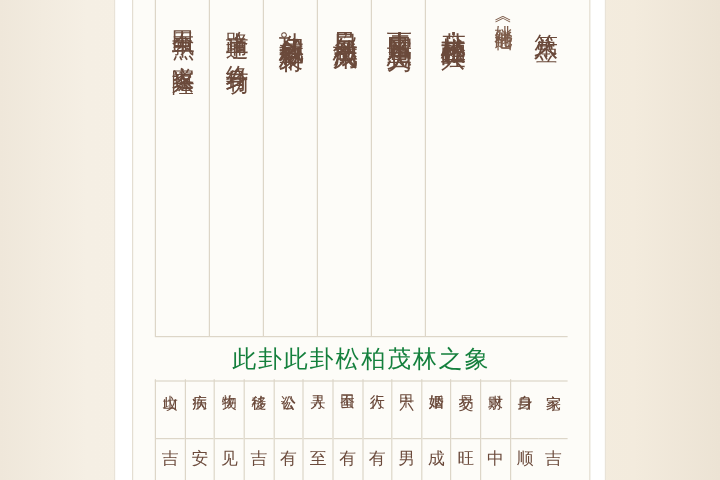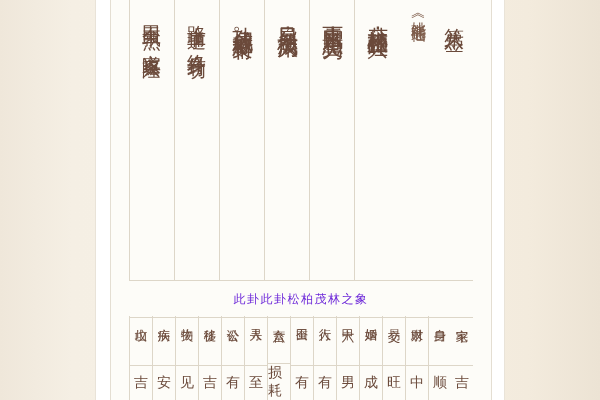--- a/index.html
+++ b/index.html
@@ -111,23 +111,23 @@
     width: 344px;
     height: 36px;
     border-top: 1px solid #ddd6c8;
     border-bottom: 1px solid #ddd6c8;
     display: flex;
     align-items: center;
     justify-content: center;
     gap: 16px;
   }
   .summary span {
-    font-size: 12px;
+    font-size: 20px;
     letter-spacing: 1.5px;
-    color: #6d28d9;
+    color: #15803d;
   }
   
   .grid {
     position: absolute;
     left: 18px;
     top: 316px;
     width: 344px;
     height: 84px;
     display: flex;
     flex-direction: row-reverse;
@@ -272,28 +272,20 @@
         <div class="gcol">
           <div class="gcat">
               <span>田蚕</span>
             </div>
           <div class="gval">
               <span>有</span>
             </div>
         </div>
         <div class="gcol">
           <div class="gcat">
-              <span>六畜</span>
-            </div>
-          <div class="gval">
-              <span>损耗</span>
-            </div>
-        </div>
-        <div class="gcol">
-          <div class="gcat">
               <span>寻人</span>
             </div>
           <div class="gval">
               <span>至</span>
             </div>
         </div>
         <div class="gcol">
           <div class="gcat">
               <span>公讼</span>
             </div>

